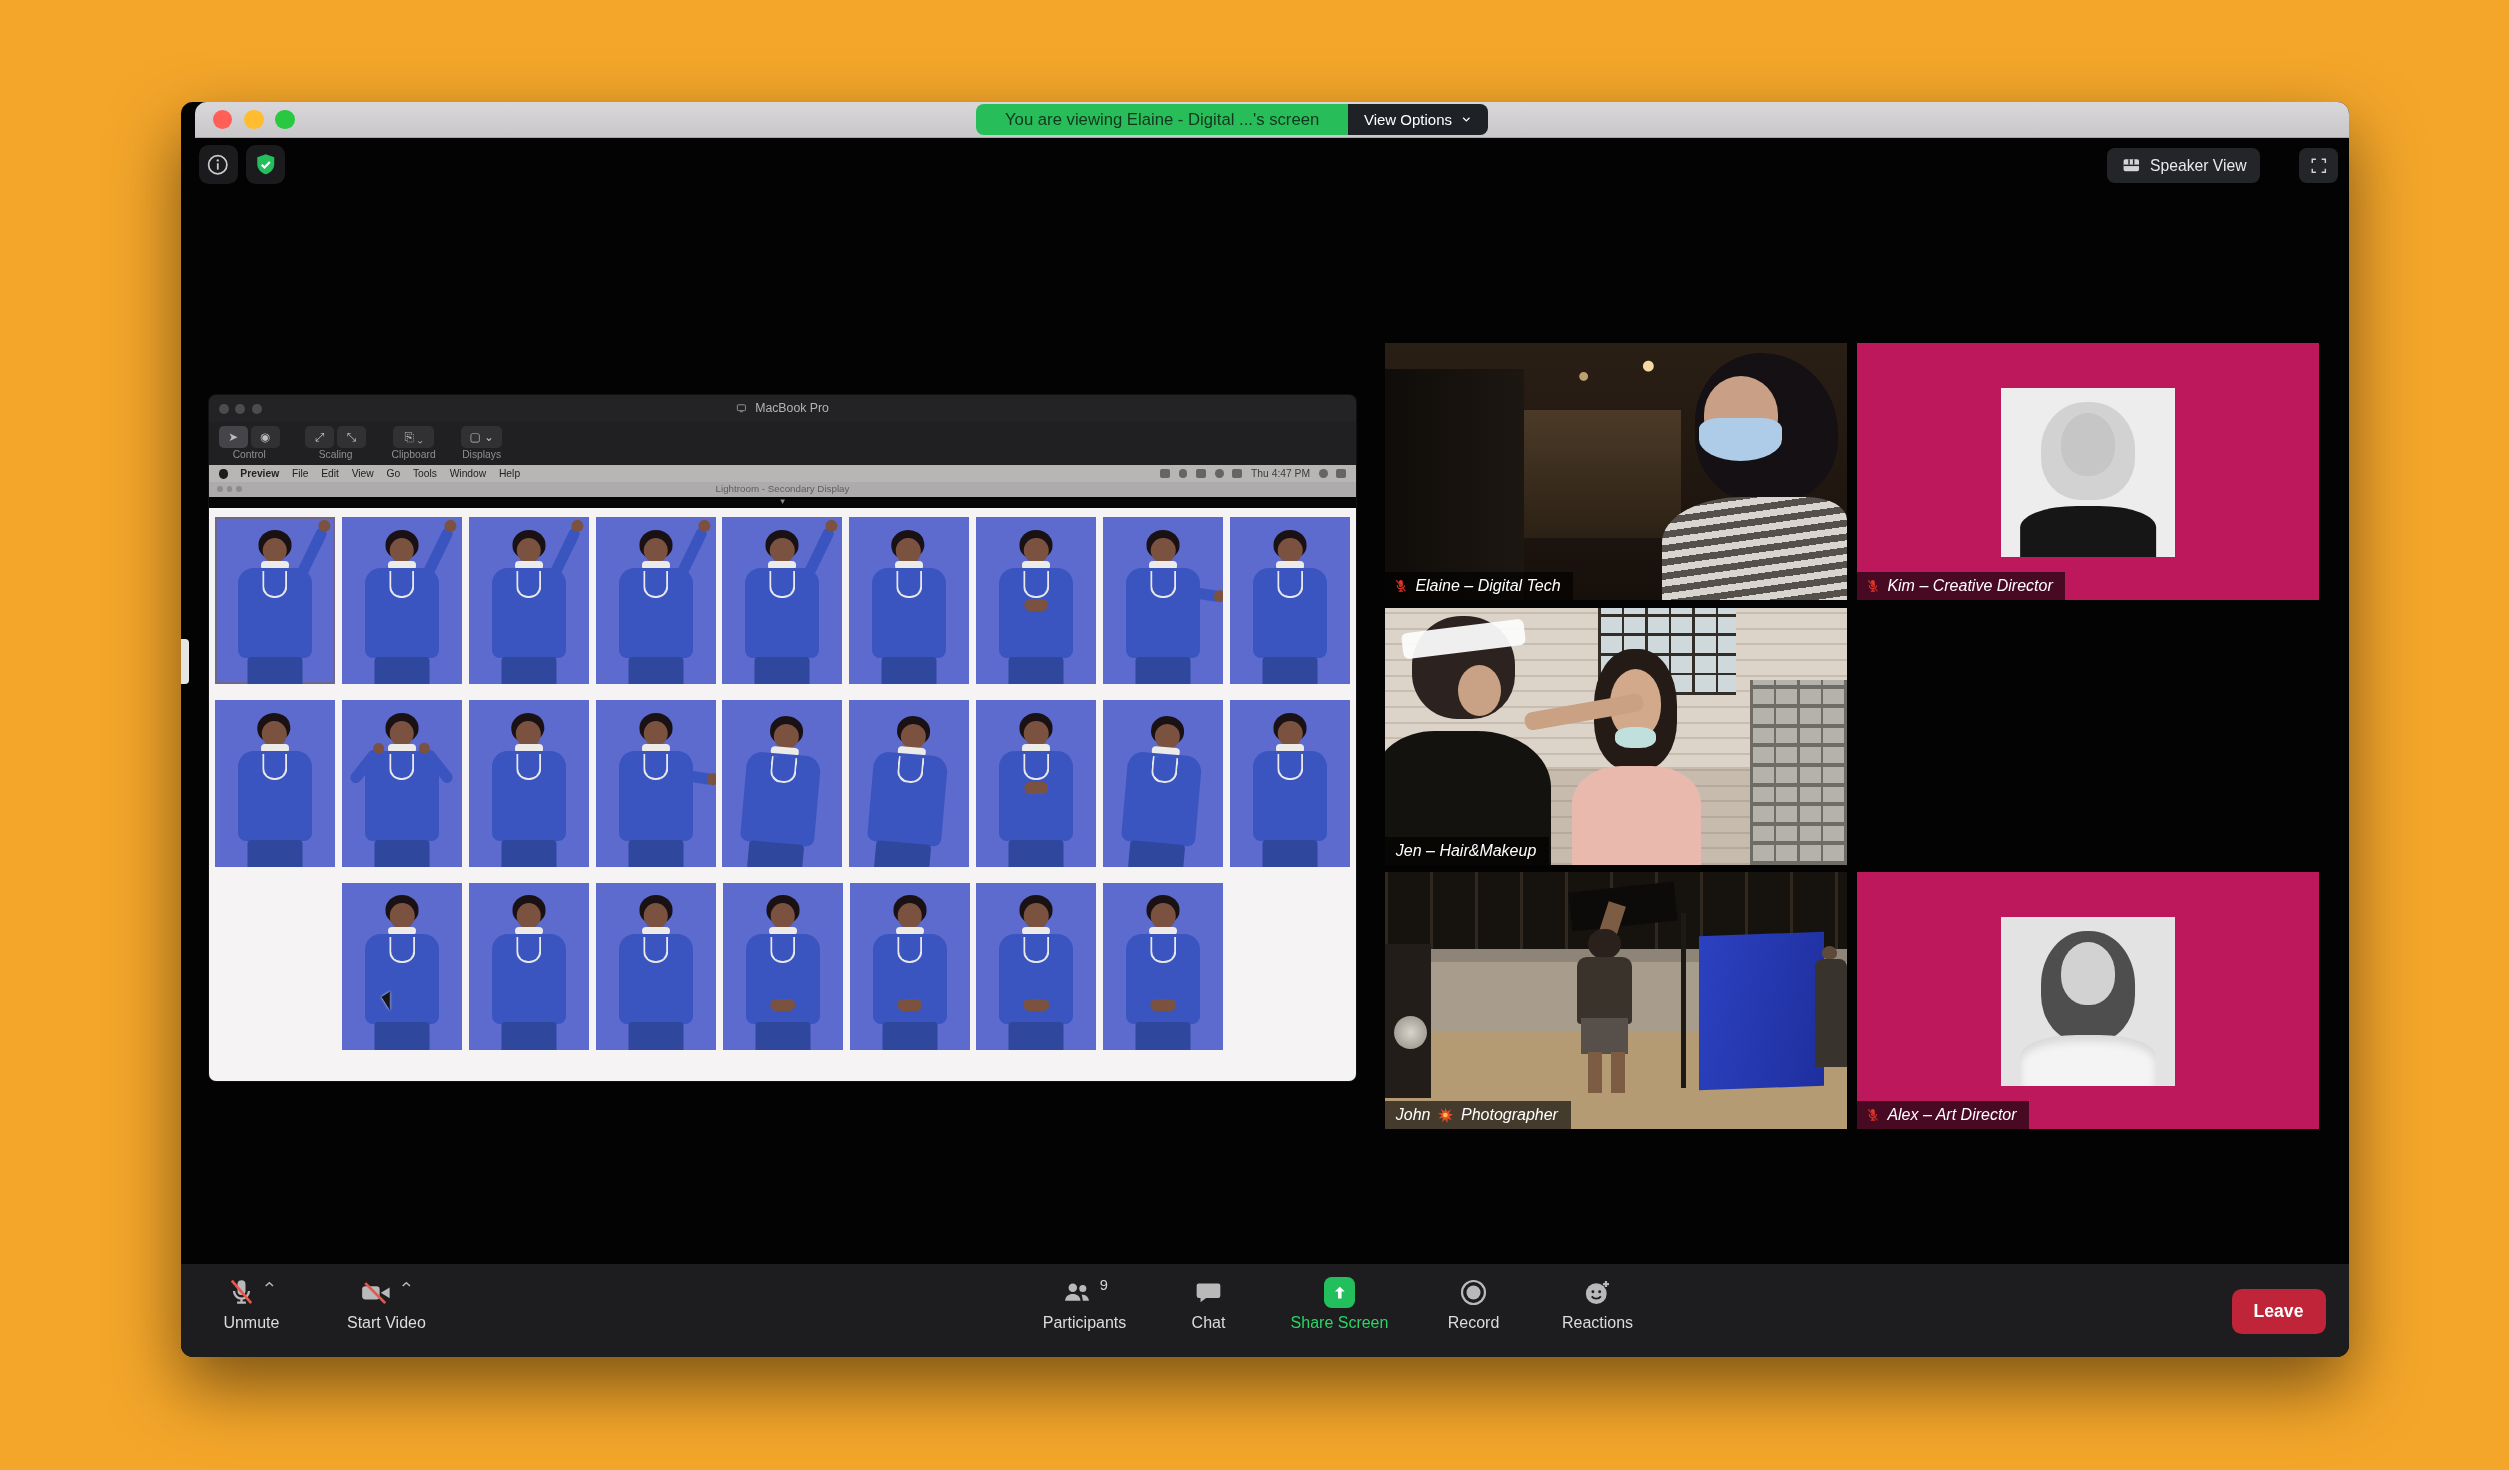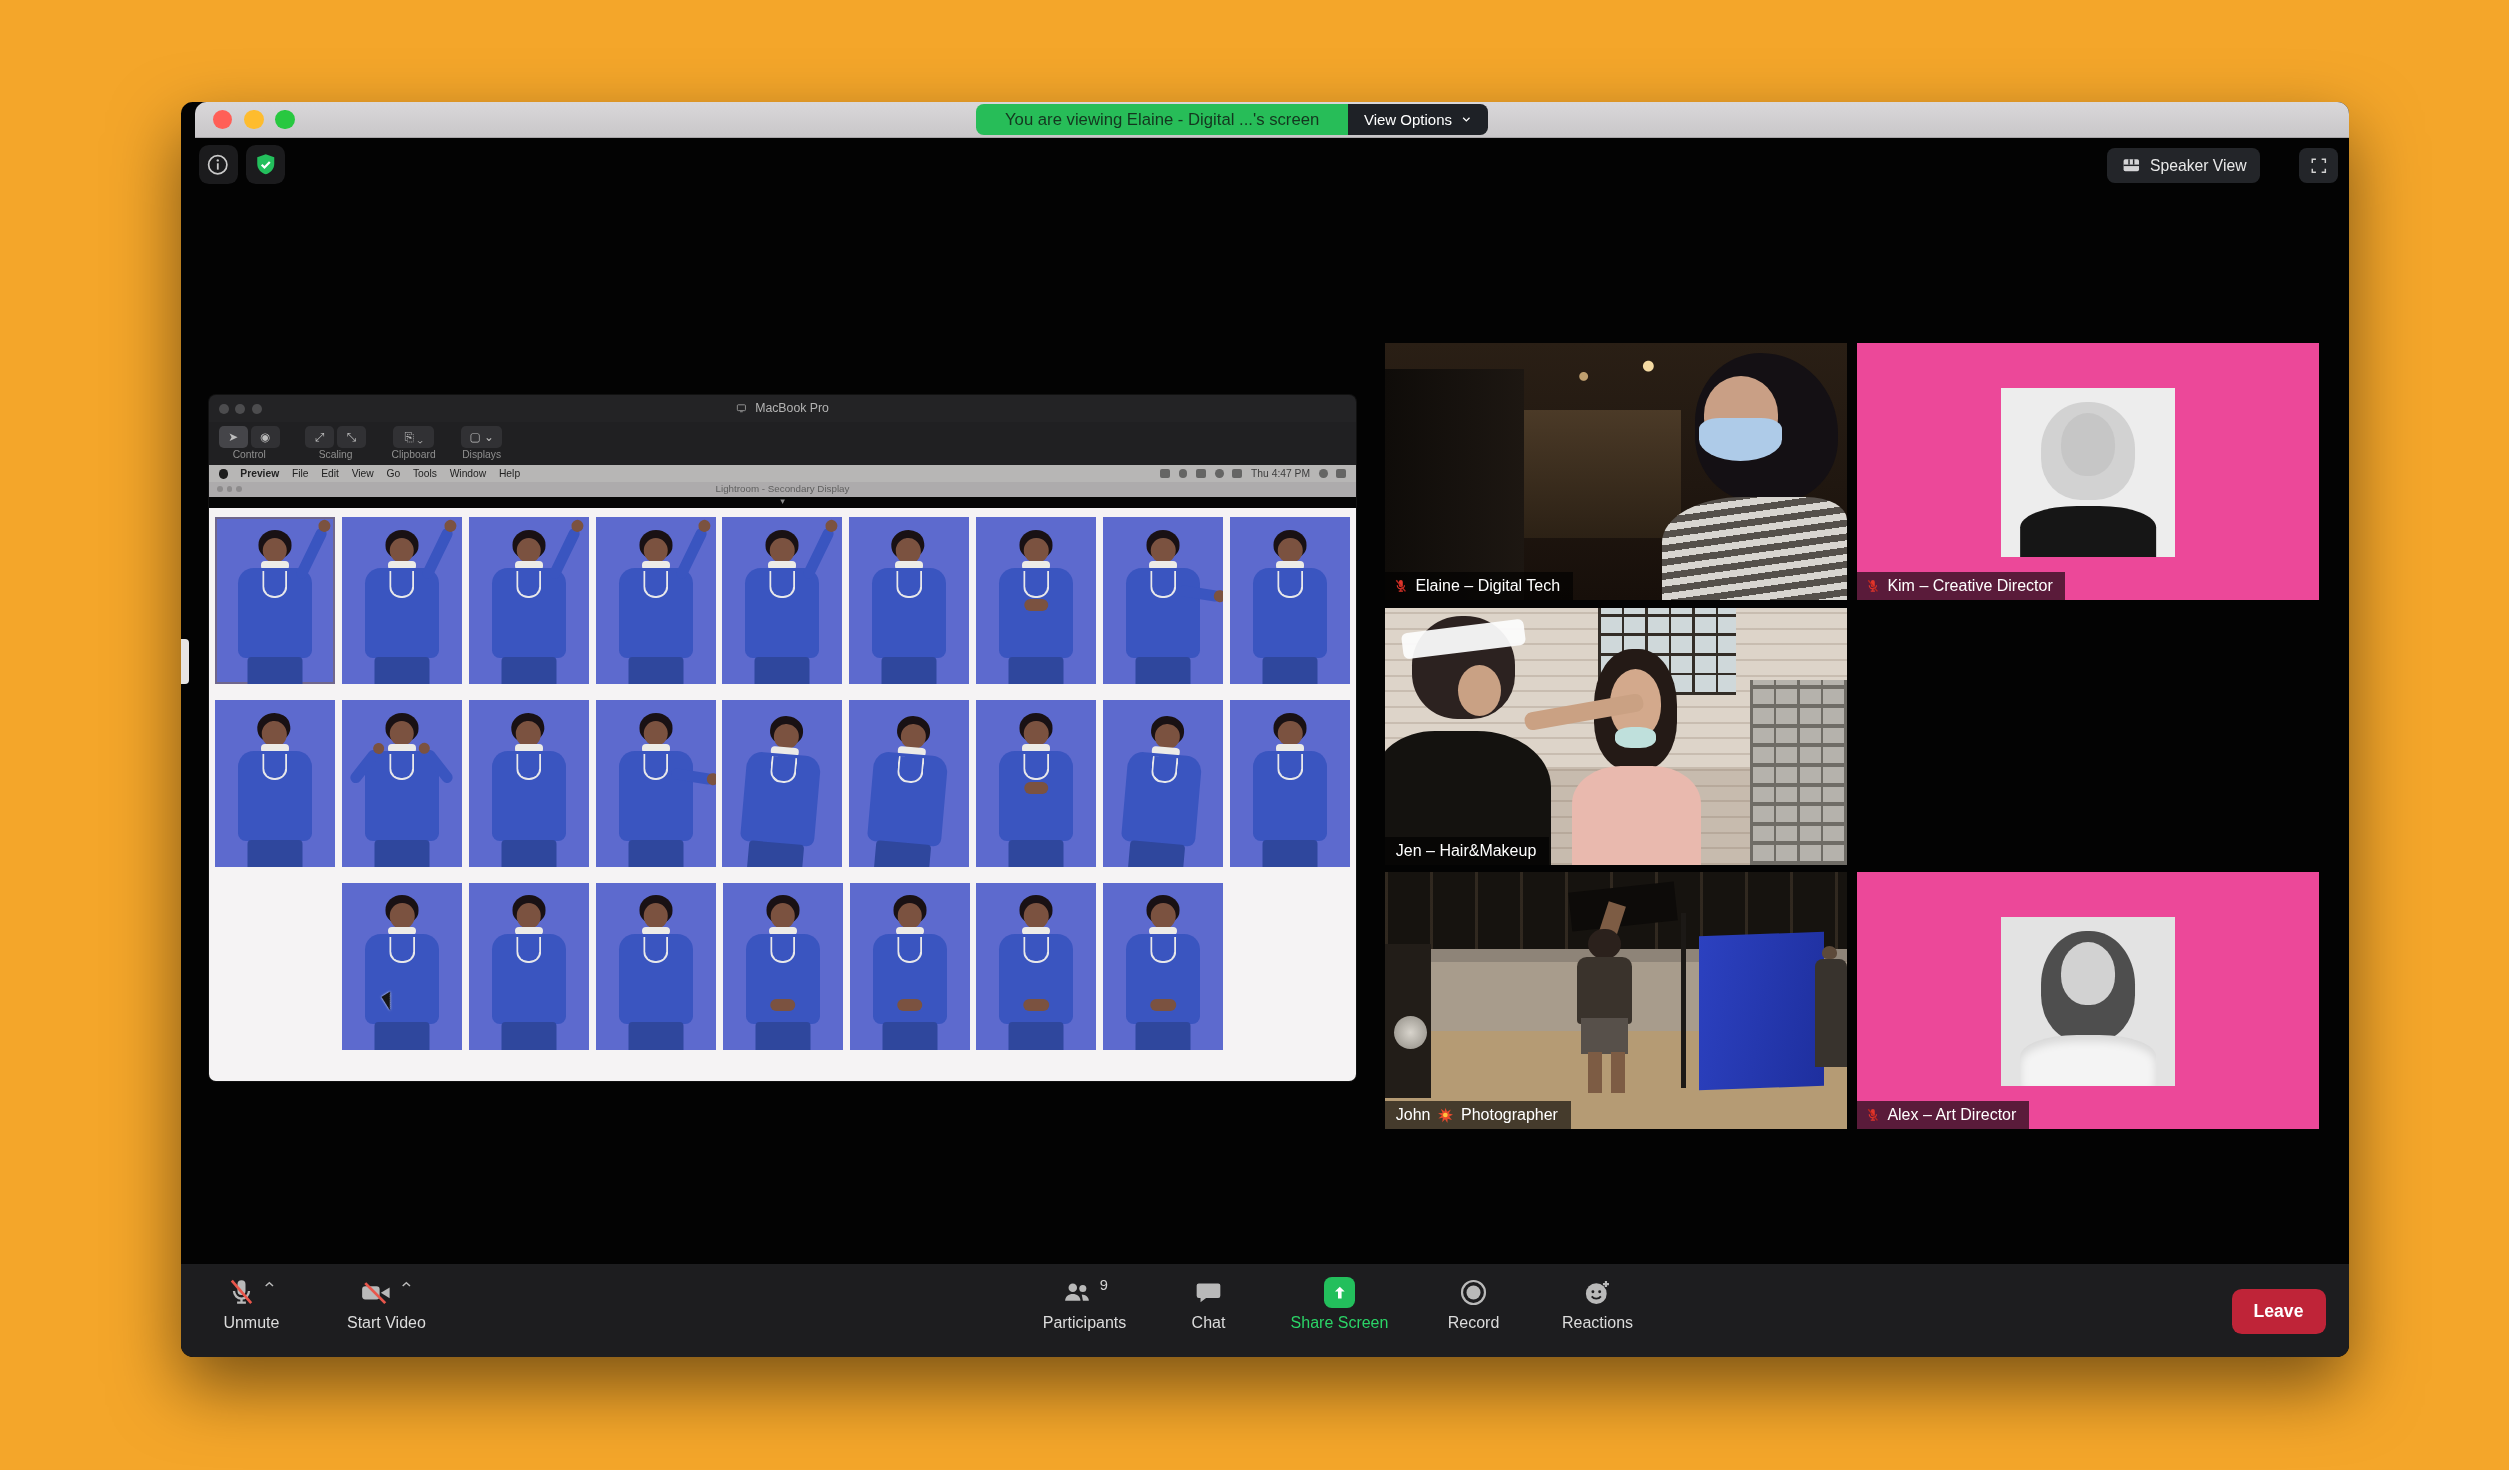--- a/index.html
+++ b/index.html
@@ -102,21 +102,21 @@
   .pose-lean .fig{transform:rotate(5deg) translateY(2.9px);}
   .cursor{position:absolute;left:43px;top:110px;width:0;height:0;
     border-top:16.7px solid #161616;border-right:10.8px solid transparent;transform:rotate(-32deg);
     filter:drop-shadow(0 0 1px #fff);}
 
   
   .left-tab{position:absolute;left:-2px;top:537px;width:9.8px;height:45px;background:#e7e5e3;
     border-radius:0 3.9px 3.9px 0;z-index:5;}
 
   
-  .tile{position:absolute;width:462px;height:257px;background:#ec4899;overflow:hidden;}
+  .tile{position:absolute;width:462px;height:257px;background:#be185d;overflow:hidden;font-style:italic;}
   .tile-elaine{left:1204px;top:241px;}
   .tile-kim{left:1676px;top:241px;}
   .tile-jen{left:1204px;top:506px;}
   .tile-ashley{left:1676px;top:506px;}
   .tile-john{left:1204px;top:770px;}
   .tile-alex{left:1676px;top:770px;}
   .scene{position:absolute;inset:0;}
   .nameplate{position:absolute;left:0;bottom:0;display:flex;align-items:center;gap:6.9px;
     background:rgba(0,0,0,.62);padding:4.9px 12.7px 4.9px 7.8px;color:#fff;font-size:16px;z-index:4;}
   .nameplate.no-mic{padding-left:10.8px;}

